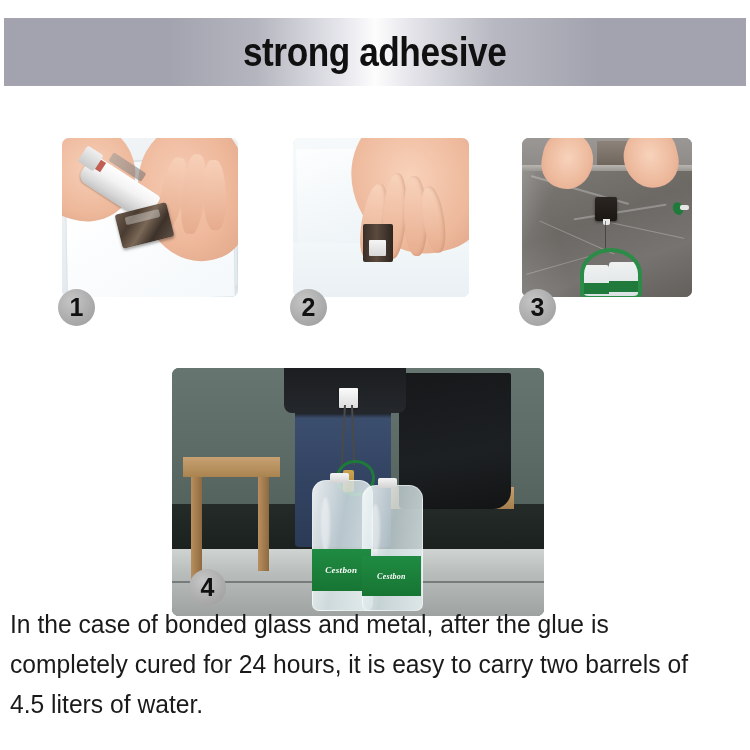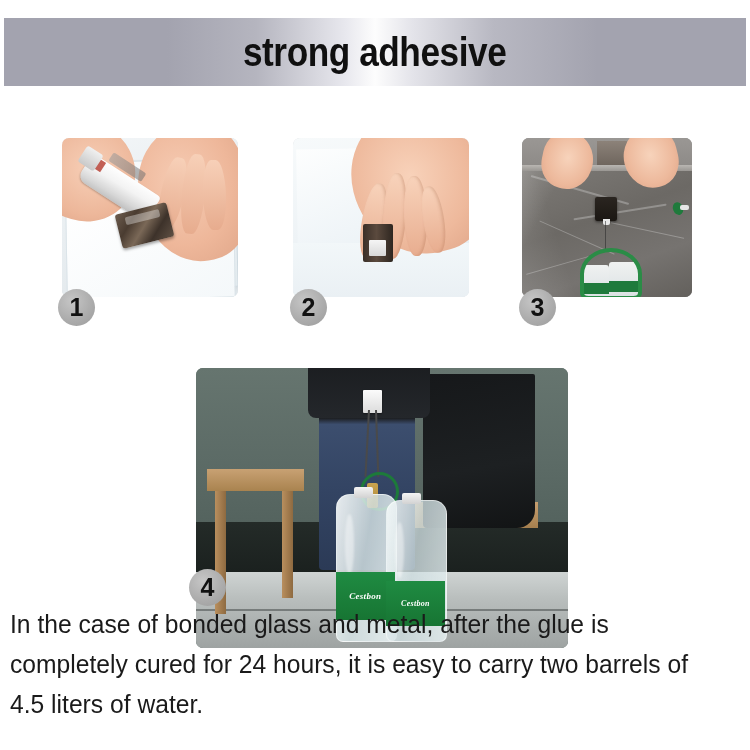--- a/index.html
+++ b/index.html
@@ -39,21 +39,21 @@
     position:absolute;
     border-radius:7px;
     overflow:hidden;
     background:#d8dde0;
   }
   .photo .scene{position:absolute;inset:0;}
 
   .p1{left:62px;  top:138px; width:176px; height:159px;}
   .p2{left:293px; top:138px; width:176px; height:159px;}
   .p3{left:522px; top:138px; width:170px; height:159px;}
-  .p4{left:196px; top:368px; width:372px; height:280px;}
+  .p4{left:172px; top:368px; width:372px; height:248px;}
 
   
   .badge{
     position:absolute;
     width:37px;height:37px;
     border-radius:50%;
     background:radial-gradient(circle at 38% 32%, #c6c6c6 0%, #adadad 55%, #9a9a9a 100%);
     display:flex;align-items:center;justify-content:center;
     font-family:"Liberation Sans", sans-serif;
     font-size:25px;font-weight:700;color:#111;

